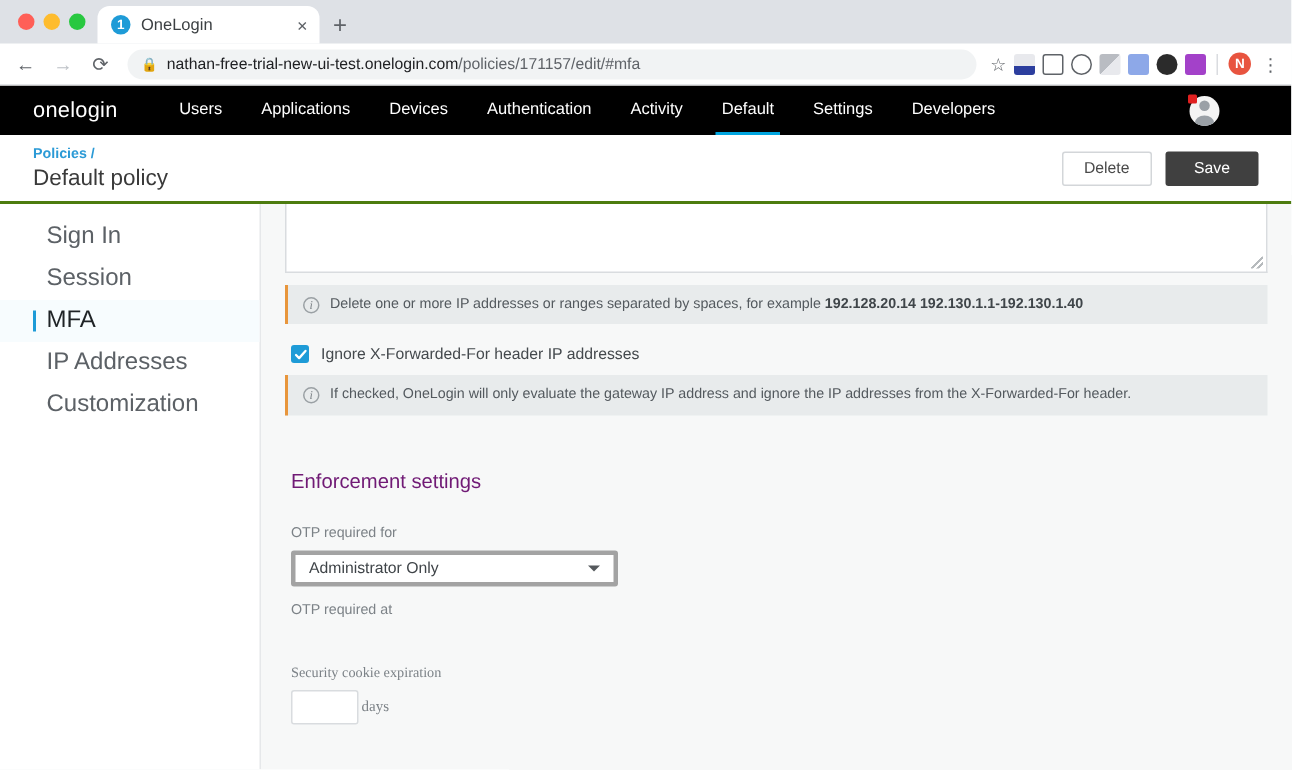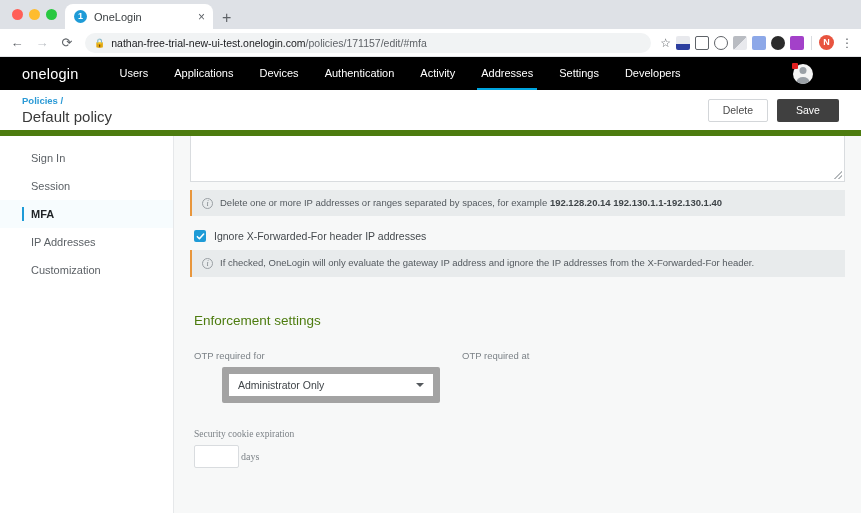--- a/index.html
+++ b/index.html
@@ -136,21 +136,21 @@
     position: absolute; left: -1px; top: -1px;
     width: 6px; height: 6px; background: #e02020; border-radius: 1px;
     z-index: 3;
   }
 
   .pagehead {
     background: #ffffff;
     height: 46px;
     display: flex; align-items: center;
     padding: 0 22px 0 22px;
-    border-bottom: 6px solid #4d7c0f;
+    border-bottom: 2px solid #4d7c0f;
     flex: none;
   }
   .crumbs { flex: 1; }
   .crumb-link { font-size: 9.5px; color: #2b9ad6; font-weight: 600; }
   .page-title { font-size: 15px; color: #3a3a3a; margin-top: 2px; font-weight: 400; }
   .head-actions { display: flex; gap: 9px; }
   .btn {
     height: 23px; min-width: 57px;
     font-size: 10.5px;
     display: flex; align-items: center; justify-content: center;
@@ -164,24 +164,24 @@
 
   .sidebar {
     width: 174px; flex: none;
     background: #ffffff;
     border-right: 1px solid #e6e8ea;
     padding-top: 8px;
   }
   .side-item {
     height: 28px; display: flex; align-items: center;
     padding-left: 31px;
-    font-size: 11px; color: #5c6166;
-    position: relative;
-  }
-  .side-item.active { background: #f7fcfe; color: #1f2326; font-weight: 700; }
+    font-size: 16px; color: #5c6166;
+    position: relative;
+  }
+  .side-item.active { background: #f7fcfe; color: #1f2326; font-weight: 400; }
   .side-item.active::before {
     content: ""; position: absolute; left: 22px; top: 7px;
     width: 2px; height: 14px; background: #1e9bd7;
   }
 
   .content { flex: 1; background: #f7f8f8; overflow: hidden; position: relative; padding: 0 16px; }
 
   .textarea-box {
     background: #ffffff;
     border: 1px solid #d9dcdf;
@@ -224,37 +224,36 @@
   .checkbox {
     width: 12px; height: 12px; border-radius: 2px;
     background: #1e9bd7;
     display: flex; align-items: center; justify-content: center;
     flex: none;
   }
   .checkbox svg { display: block; }
   .check-label { font-size: 10.5px; color: #44494d; }
 
   .section-title {
-    font-size: 13.5px; color: #4d7c0f;
+    font-size: 13.5px; color: #701a75;
     margin-top: 36px; padding-left: 4px; font-weight: 400;
   }
 
-  .field-row { display: flex; margin-top: 22px; padding-left: 4px; gap: 22px; }
+  .field-row { display: flex; margin-top: 22px; padding-left: 4px; gap: 10px; flex-direction: column; }
   .field { display: flex; flex-direction: column; }
   .field-label { font-size: 9.5px; color: #7c8287; margin-bottom: 6px; }
   .select {
-    width: 218px; height: 36px;
-    background: #ffffff;
-    border: 7px solid #a3a3a3;
+    width: 218px; height: 24px;
+    background: #ffffff;
+    border: 3px solid #a3a3a3;
     border-radius: 2px;
     display: flex; align-items: center;
     padding: 0 9px;
     font-size: 10.5px; color: #3f4448;
     position: relative;
-    margin-left: 28px;
   }
   .select .caret {
     position: absolute; right: 9px; top: 50%; transform: translateY(-50%);
     width: 0; height: 0;
     border-left: 4px solid transparent;
     border-right: 4px solid transparent;
     border-top: 4.5px solid #55595d;
   }
 
   .cookie-block { margin-top: 26px; padding-left: 4px; font-family: Liberation Serif, serif; }
@@ -311,21 +310,21 @@
 
   <div class="app">
 
     <div class="topnav">
       <div class="logo">onelogin</div>
       <div class="navitem">Users</div>
       <div class="navitem">Applications</div>
       <div class="navitem">Devices</div>
       <div class="navitem">Authentication</div>
       <div class="navitem">Activity</div>
-      <div class="navitem active">Addresses</div>
+      <div class="navitem active">Default</div>
       <div class="navitem">Settings</div>
       <div class="navitem">Developers</div>
       <div class="avatar-wrap">
         <div class="avatar-badge"></div>
         <div class="avatar"></div>
       </div>
     </div>
 
     <div class="pagehead">
       <div class="crumbs">

